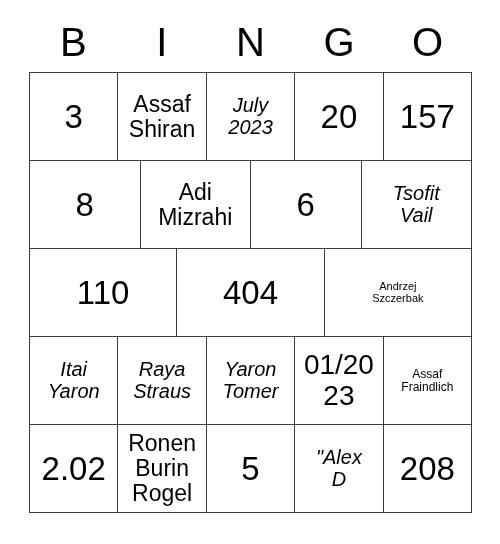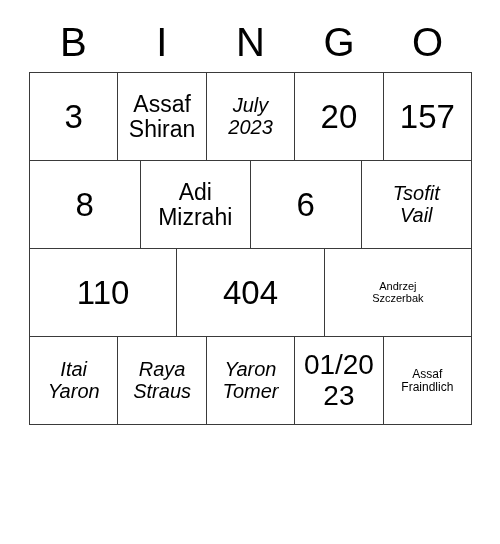--- a/index.html
+++ b/index.html
@@ -155,15 +155,35 @@
         </div>
       <div class="cell">
           <span class="cell-text sz-sm">01/2023</span>
         </div>
       <div class="cell">
           <span class="cell-text sz-xs">Assaf
 Fraindlich</span>
         </div>
     </div>
 
+    <div class="grid-row">
+      <div class="cell">
+          <span class="cell-text sz-xl">2.02</span>
+        </div>
+      <div class="cell">
+          <span class="cell-text sz-md">Ronen
+Burin
+Rogel</span>
+        </div>
+      <div class="cell">
+          <span class="cell-text sz-xl">5</span>
+        </div>
+      <div class="cell">
+          <span class="cell-text sz-lg">"Alex
+D</span>
+        </div>
+      <div class="cell">
+          <span class="cell-text sz-xl">208</span>
+        </div>
+    </div>
 
   </div>
 </div>
 
 </body></html>

